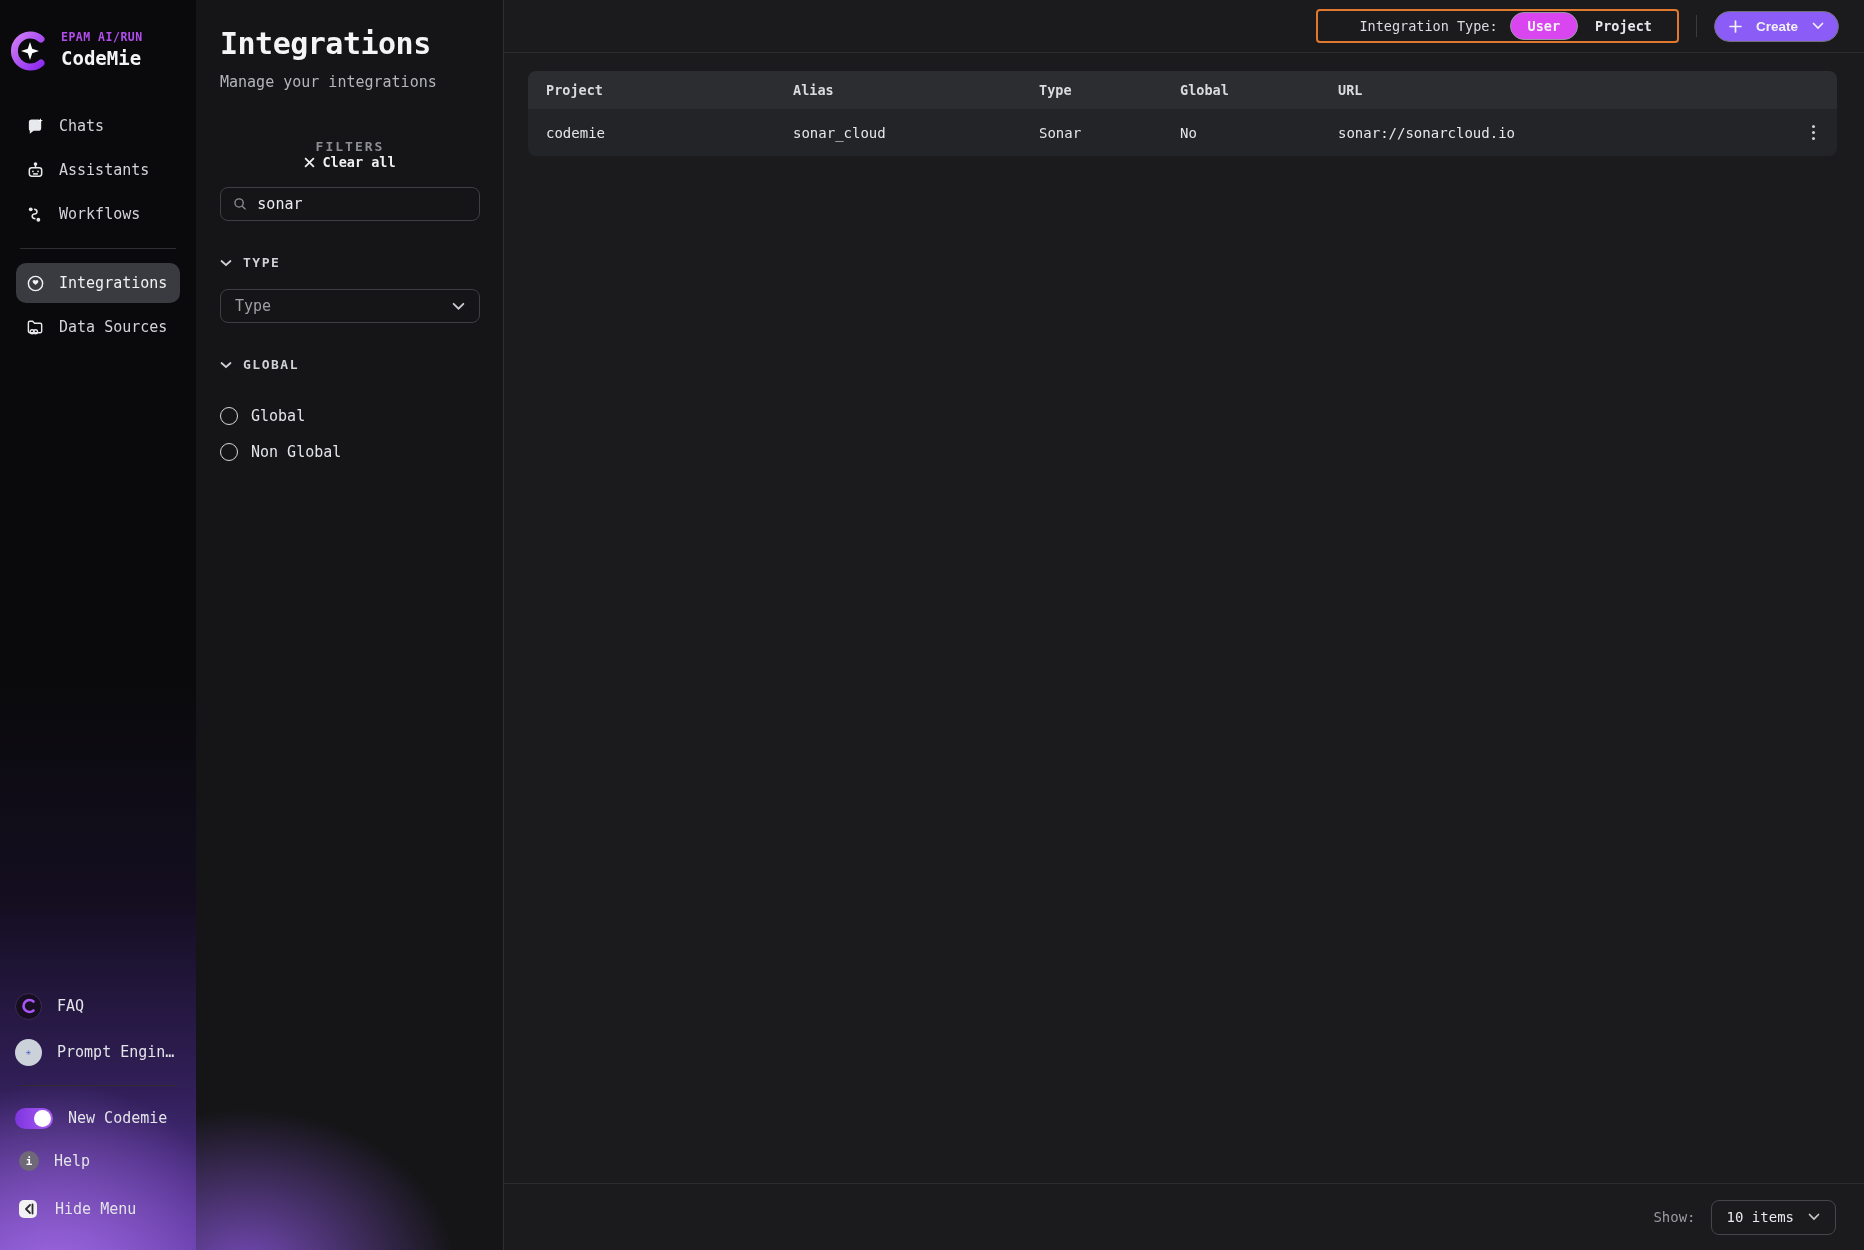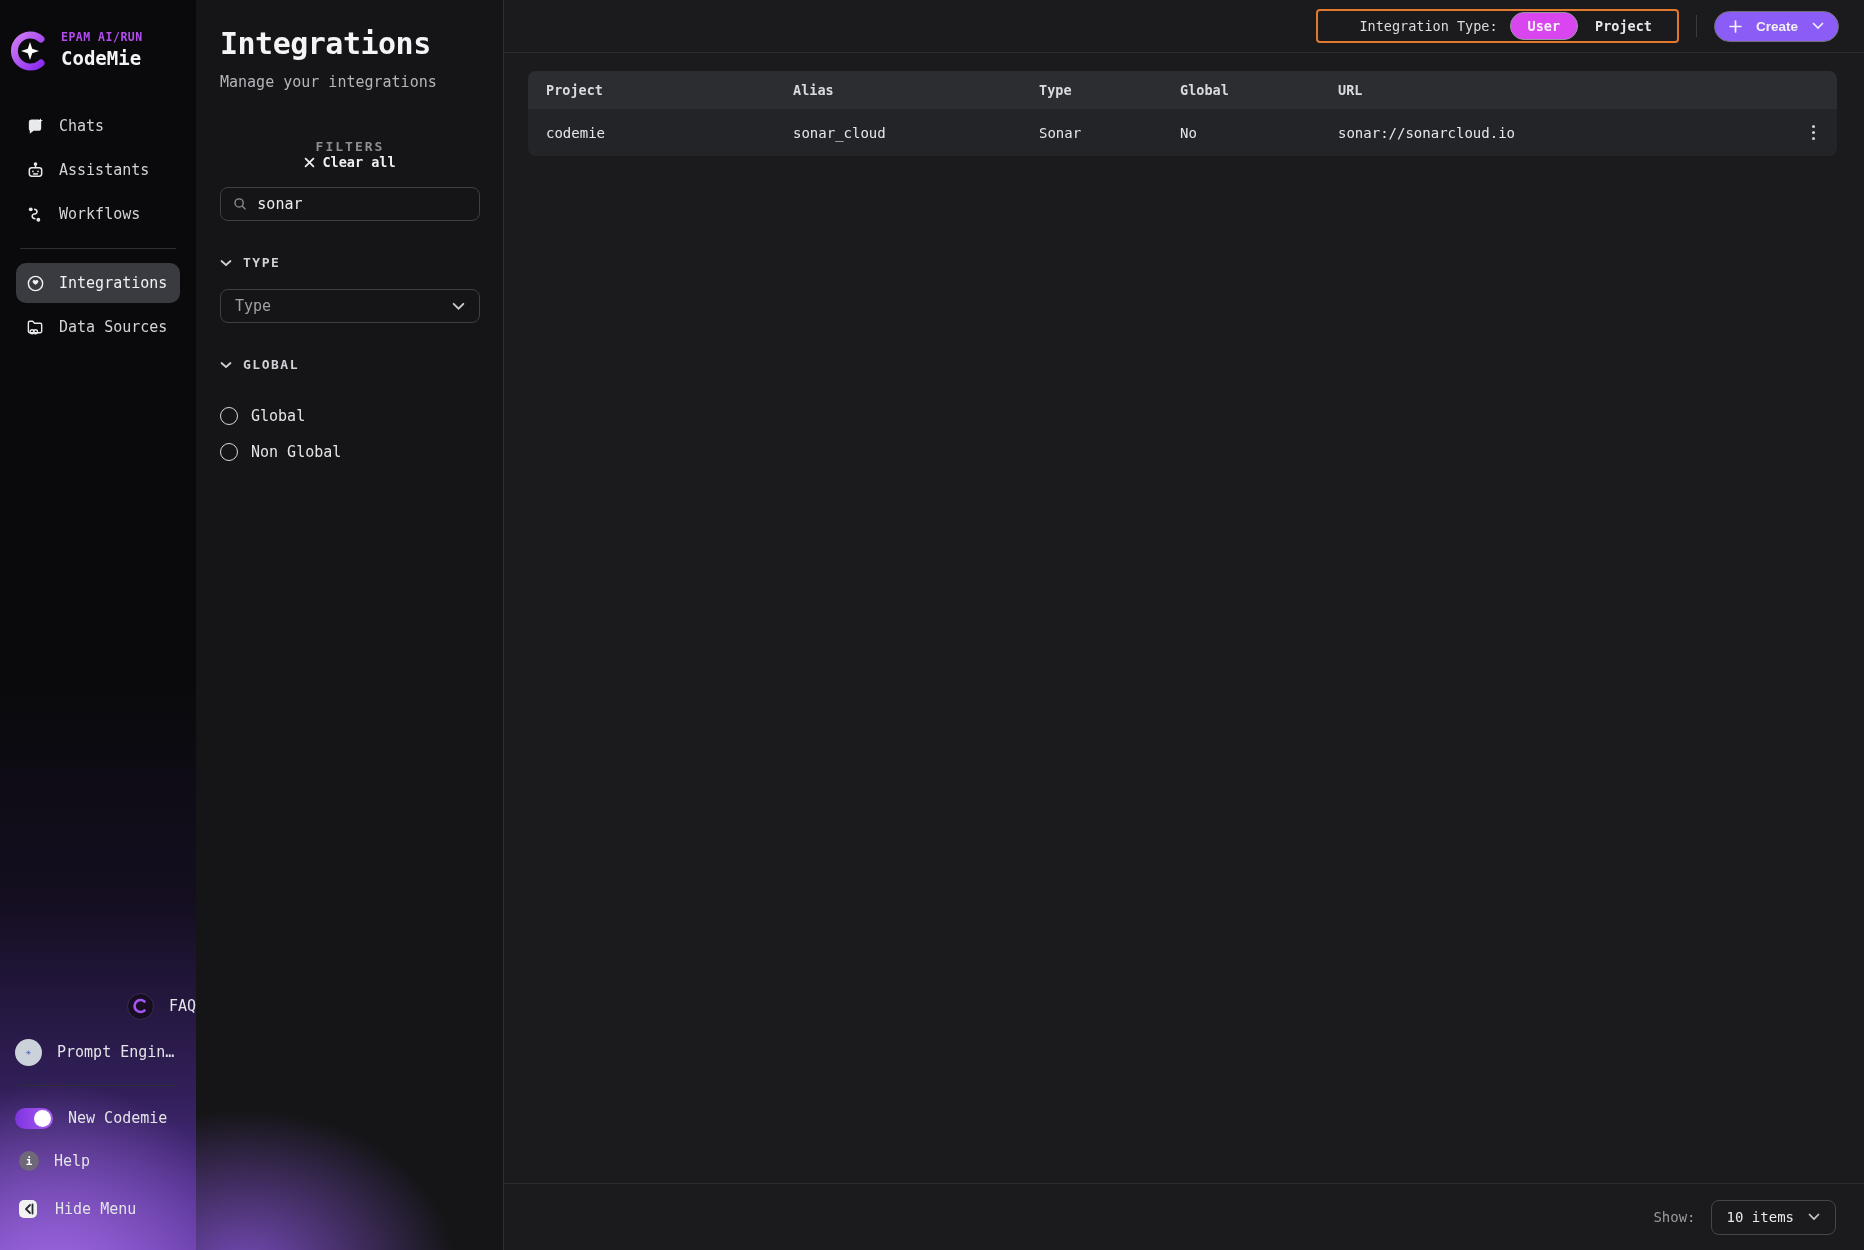--- a/index.html
+++ b/index.html
@@ -24,21 +24,21 @@
   .nav { margin-top:32px; display:flex; flex-direction:column; }
   .nav-item {
     height:40px; margin:2px 16px; padding-left:9px; border-radius:10px;
     display:flex; align-items:center; gap:14px; color:#d3d4d9; font-size:15px; cursor:pointer;
   }
   .nav-item.selected { background:#3a3b40; color:#f2f2f4; }
   .nav-icon { width:20px; height:20px; flex:0 0 20px; display:flex; align-items:center; justify-content:center; }
   .side-divider { height:1px; background:#2e2e33; margin:12px 20px; }
   .sidebar-bottom { margin-top:auto; padding:0 0 16px 15px; display:flex; flex-direction:column; }
   .bottom-item { display:flex; align-items:center; gap:15px; color:#e3e4e8; font-size:15px; cursor:pointer; }
-  .row-faq { height:46px;justify-content:flex-end; }
+  .row-faq { height:46px; }
   .row-prompt { height:46px; }
   .row-toggle { height:44px; }
   .row-help { height:42px; }
   .row-profile { height:54px; }
   .row-hide { height:50px; margin-top:2px; }
   .badge-circle { width:27px; height:27px; border-radius:50%; flex:0 0 27px;
     display:flex; align-items:center; justify-content:center; }
   .faq-badge { background:#170e22; border:1px solid #3c2b56; }
   .prompt-badge { background:#ccd2da; font-size:9px; color:#3b55c0; font-weight:bold; }
   .help-badge { width:20px; height:20px; flex:0 0 20px; border-radius:50%; background:#6e6878;

